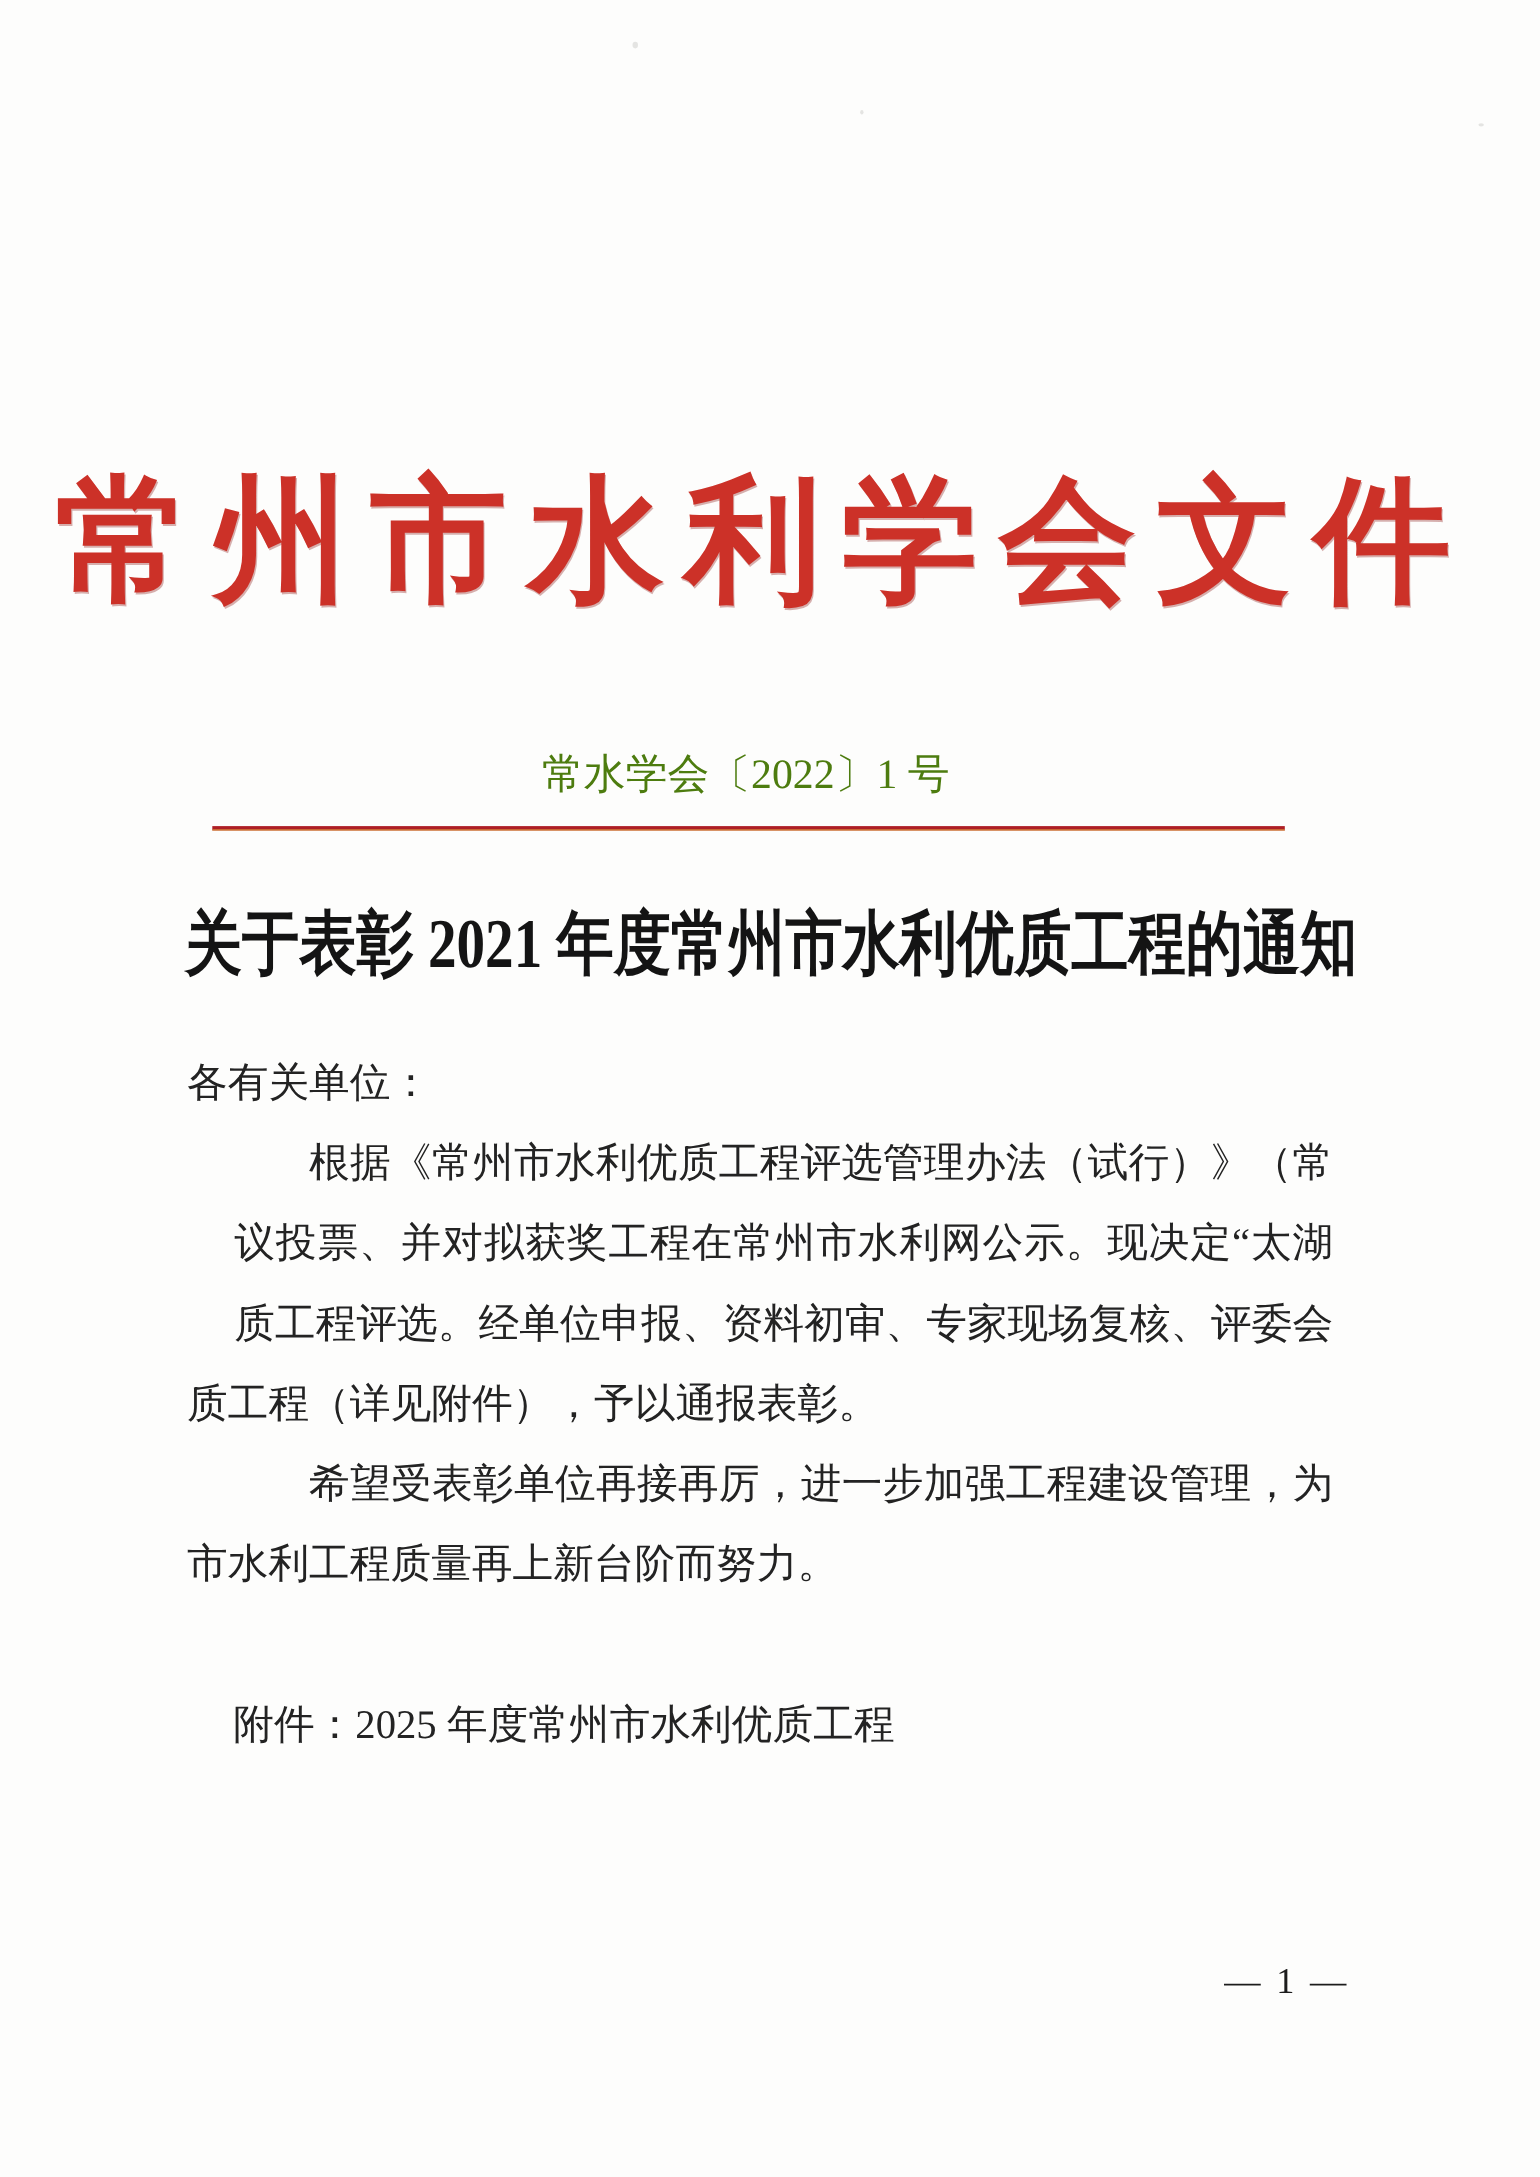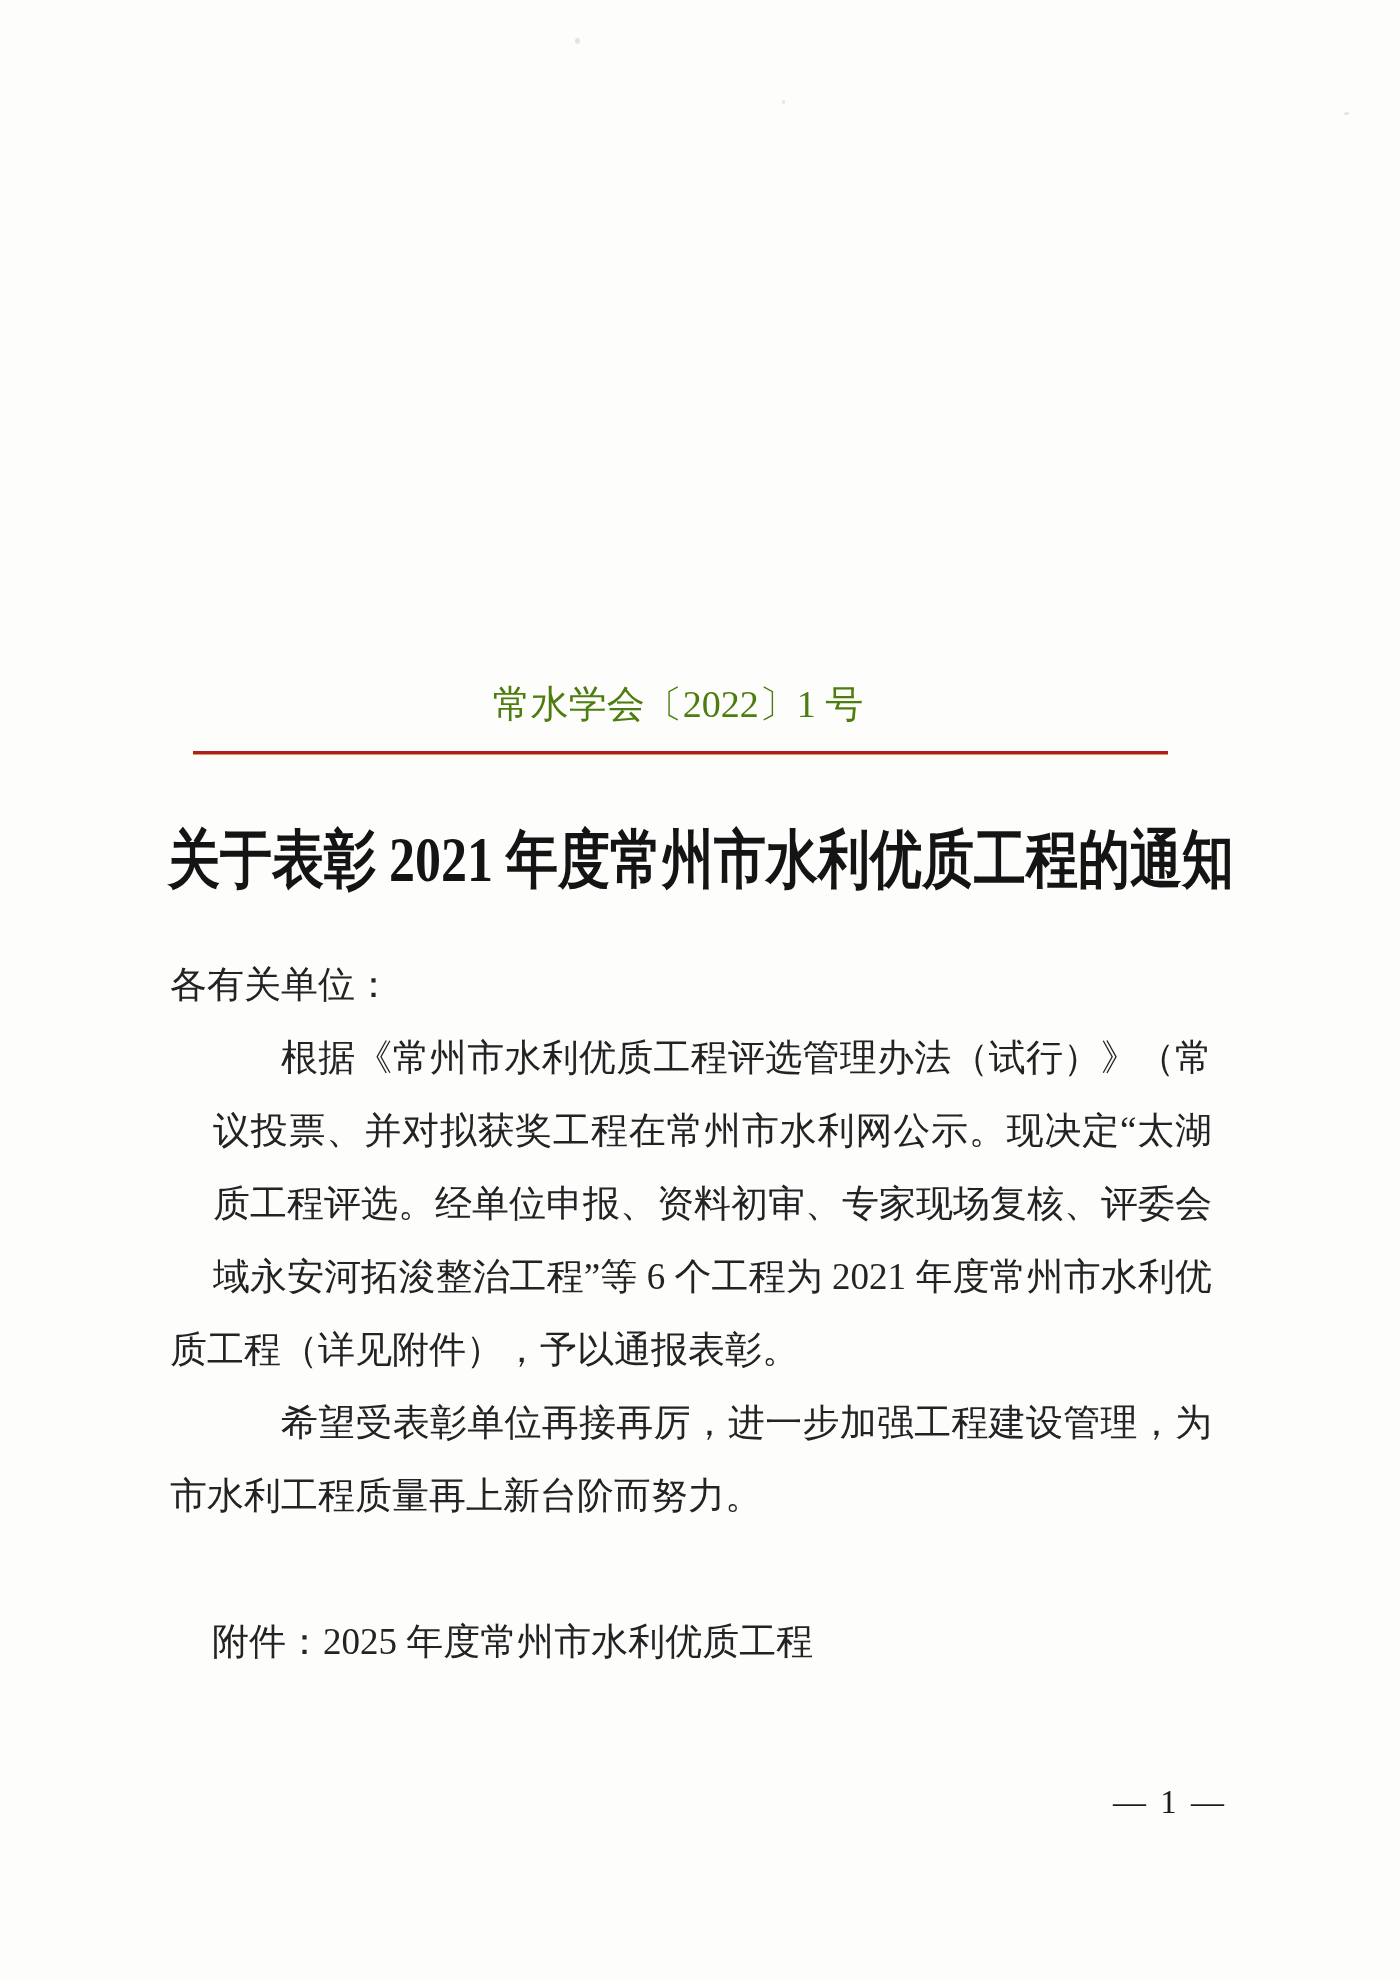--- a/index.html
+++ b/index.html
@@ -120,34 +120,34 @@
     background: #cfcfcc;
     border-radius: 50%;
     opacity: 0.55;
   }
 </style>
 </head>
 <body>
 
 <div class="page">
 
+  <div class="letterhead">常州市水利学会文件</div>
 
   <div class="doc-number">常水学会〔2022〕1 号</div>
 
   <div class="red-rule"></div>
 
   <div class="doc-title">关于表彰 2021 年度常州市水利优质工程的通知</div>
 
   <div class="doc-body">
 
     <div class="bline">各有关单位：</div>
       <div class="bline indent fill">根据《常州市水利优质工程评选管理办法（试行）》（常水</div>
       <div class="bline fill">议投票、并对拟获奖工程在常州市水利网公示。现决定“太湖流</div>
       <div class="bline fill">质工程评选。经单位申报、资料初审、专家现场复核、评委会评</div>
-      <div class="bline fill">域永安河拓浚整治工程”等 6 个工程为 2021 年度常州市水利优</div>
       <div class="bline">质工程（详见附件），予以通报表彰。</div>
       <div class="bline indent fill">希望受表彰单位再接再厉，进一步加强工程建设管理，为我</div>
       <div class="bline">市水利工程质量再上新台阶而努力。</div>
       <div class="attachment">附件：2025 年度常州市水利优质工程</div>
   </div>
 
   <div class="page-number">— 1 —</div>
 
 <div class="speck" style="left: 575px; top: 38px; width: 5px; height: 6px;"></div>
     <div class="speck" style="left: 782px; top: 100px; width: 3px; height: 4px;"></div>

